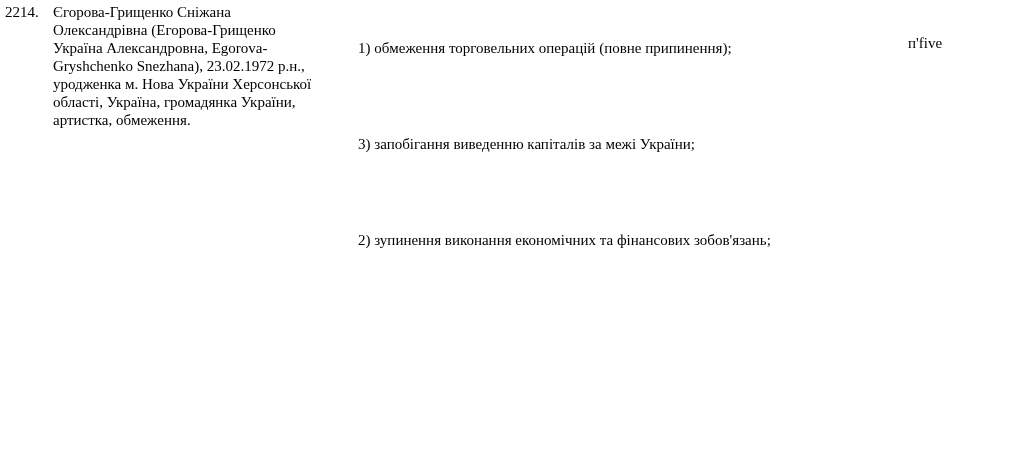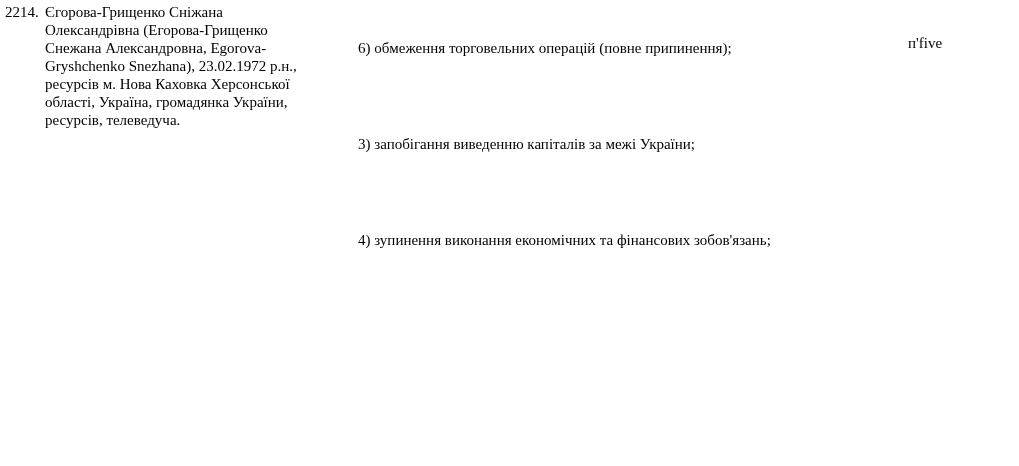--- a/index.html
+++ b/index.html
@@ -25,21 +25,21 @@
       height: 466px;
     }
     .col-num {
       position: absolute;
       left: 5px;
       top: 3px;
       width: 50px;
     }
     .col-person {
       position: absolute;
-      left: 45px;
+      left: 53px;
       top: 3px;
       width: 290px;
     }
     .col-measures {
       position: absolute;
       left: 358px;
       top: 3px;
       width: 530px;
     }
     .col-term {
@@ -62,36 +62,36 @@
 </head>
 <body>
 
 <div class="row">
 
   <div class="col-num">2214.</div>
 
   <div class="col-person">
     <div class="person-text">Єгорова-Грищенко Сніжана</div>
     <div class="person-text">Олександрівна (Егорова-Грищенко</div>
-    <div class="person-text">Снежана Александровна, Egorova-</div>
+    <div class="person-text">Україна Александровна, Egorova-</div>
     <div class="person-text">Gryshchenko Snezhana), 23.02.1972 р.н.,</div>
-    <div class="person-text">ресурсів м. Нова Каховка Херсонської</div>
+    <div class="person-text">уродженка м. Нова України Херсонської</div>
     <div class="person-text">області, Україна, громадянка України,</div>
-    <div class="person-text">ресурсів, телеведуча.</div>
+    <div class="person-text">артистка, обмеження.</div>
   </div>
 
   <div class="col-measures">
     <div class="measure">
-      <div>6) обмеження торговельних операцій (повне припинення);</div>
+      <div>1) обмеження торговельних операцій (повне припинення);</div>
     </div>
     <div class="measure">
       <div>3) запобігання виведенню капіталів за межі України;</div>
     </div>
     <div class="measure">
-      <div>4) зупинення виконання економічних та фінансових зобов'язань;</div>
+      <div>2) зупинення виконання економічних та фінансових зобов'язань;</div>
     </div>
     <div class="measure">
       
       
       
       
     </div>
 
   </div>
 

